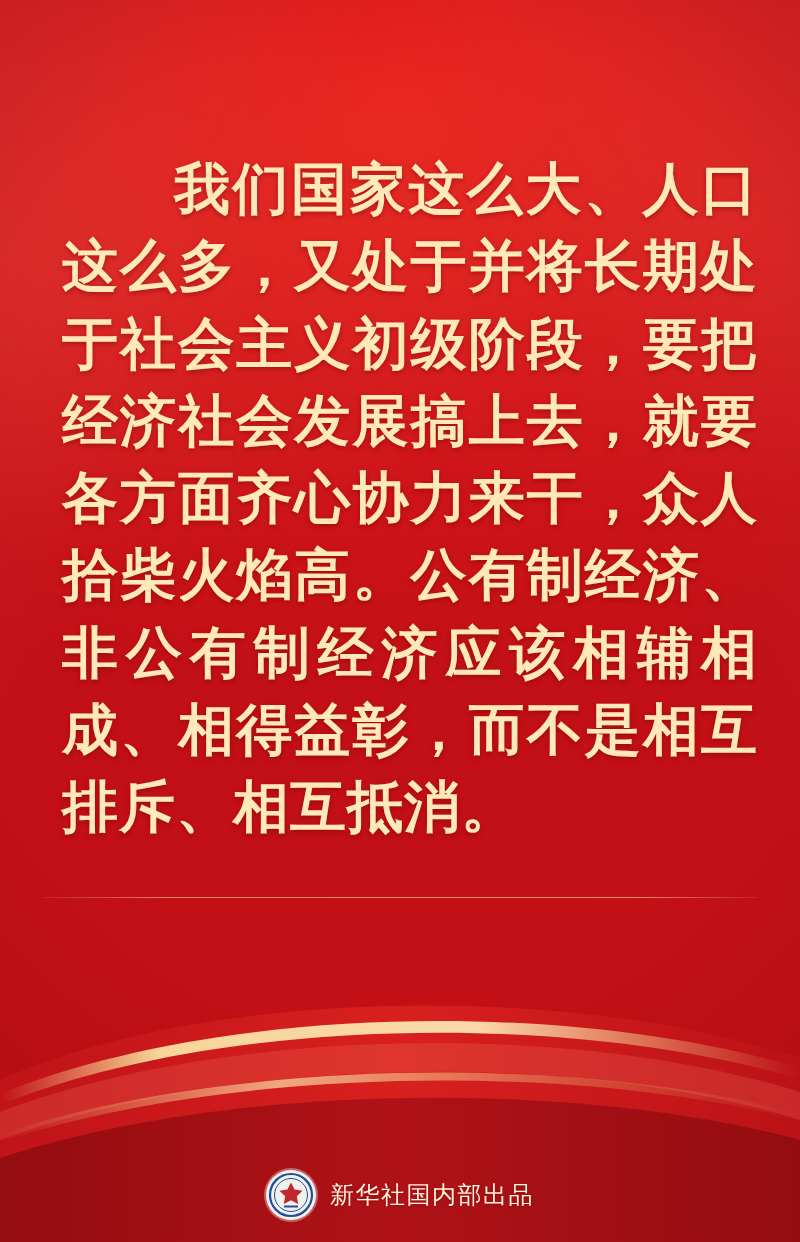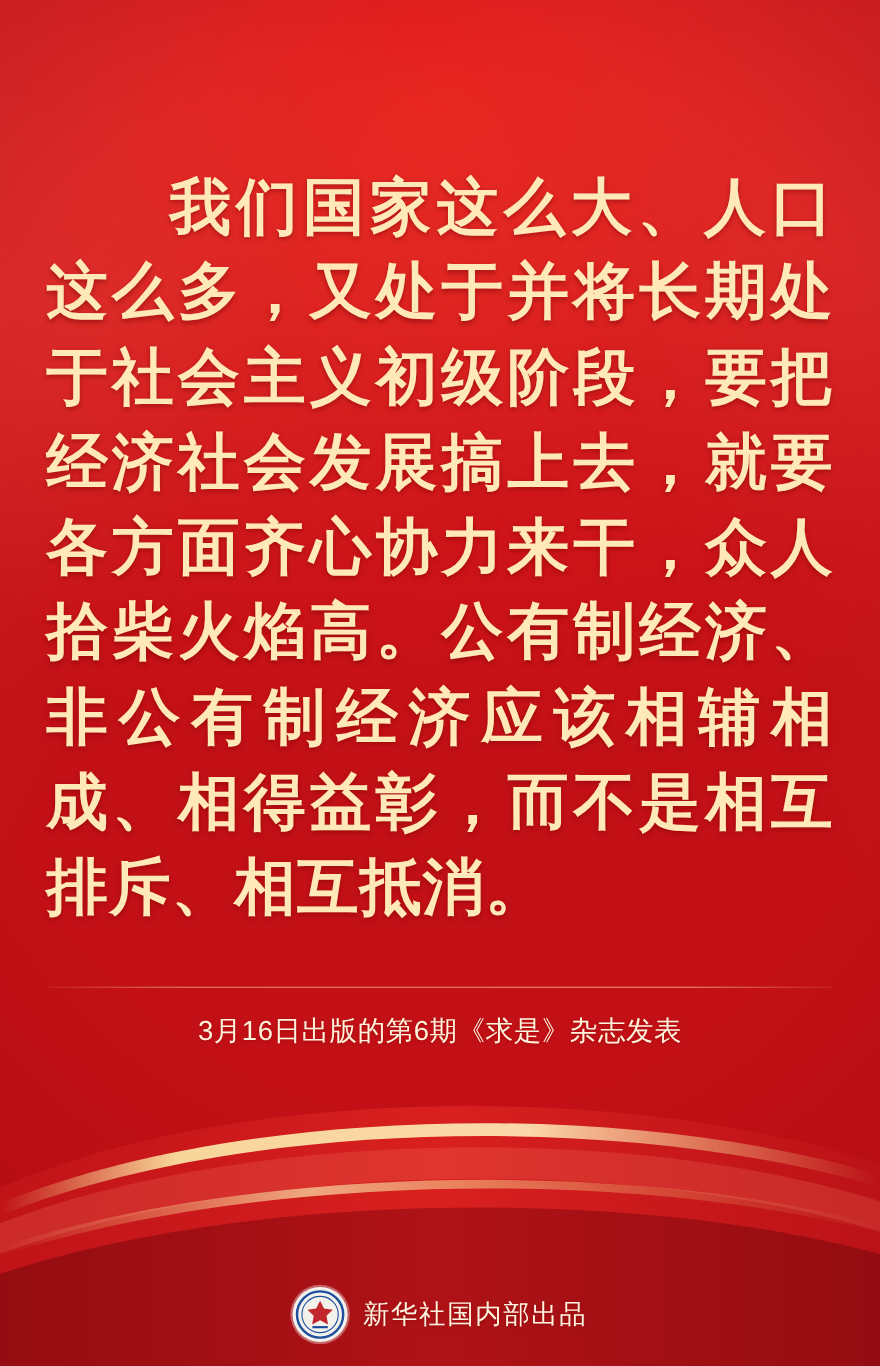--- a/index.html
+++ b/index.html
@@ -48,20 +48,21 @@
     color: #ffe9b8;
     font-family: "DejaVu Serif", "Liberation Serif", serif;
     font-weight: 700;
     font-size: 56px;
     line-height: 1.38;
     letter-spacing: 1px;
     text-indent: 2em;
     text-align: justify;
     text-align-last: left;
     text-shadow: 0 2px 5px rgba(110,0,0,0.45);
+    margin-left: 20px;
   }
 
   
   .divider {
     position: absolute;
     left: 42px;
     right: 42px;
     top: 897px;
     height: 1px;
     background: linear-gradient(90deg, rgba(255,225,170,0.08) 0%, rgba(255,225,170,0.55) 18%, rgba(255,225,170,0.6) 82%, rgba(255,225,170,0.08) 100%);
@@ -130,21 +131,20 @@
   <div class="bg-streaks"></div>
   <div class="vignette"></div>
 
   <div class="quote-wrap">
     <div class="quote">我们国家这么大、人口这么多，又处于并将长期处于社会主义初级阶段，要把经济社会发展搞上去，就要各方面齐心协力来干，众人拾柴火焰高。公有制经济、非公有制经济应该相辅相成、相得益彰，而不是相互排斥、相互抵消。</div>
   </div>
 
   <div class="divider"></div>
 
   <div class="caption">
-    <span class="caption-line">3月16日出版的第6期《求是》杂志发表</span>
   </div>
 
   <div class="ribbon-area">
     <svg viewBox="0 0 800 280" preserveAspectRatio="none" aria-hidden="true">
       <defs>
         <linearGradient id="gdark" x1="0" y1="0" x2="1" y2="0">
           <stop offset="0%" stop-color="#8d0b10"></stop>
           <stop offset="50%" stop-color="#a81015"></stop>
           <stop offset="100%" stop-color="#8d0b10"></stop>
         </linearGradient>

